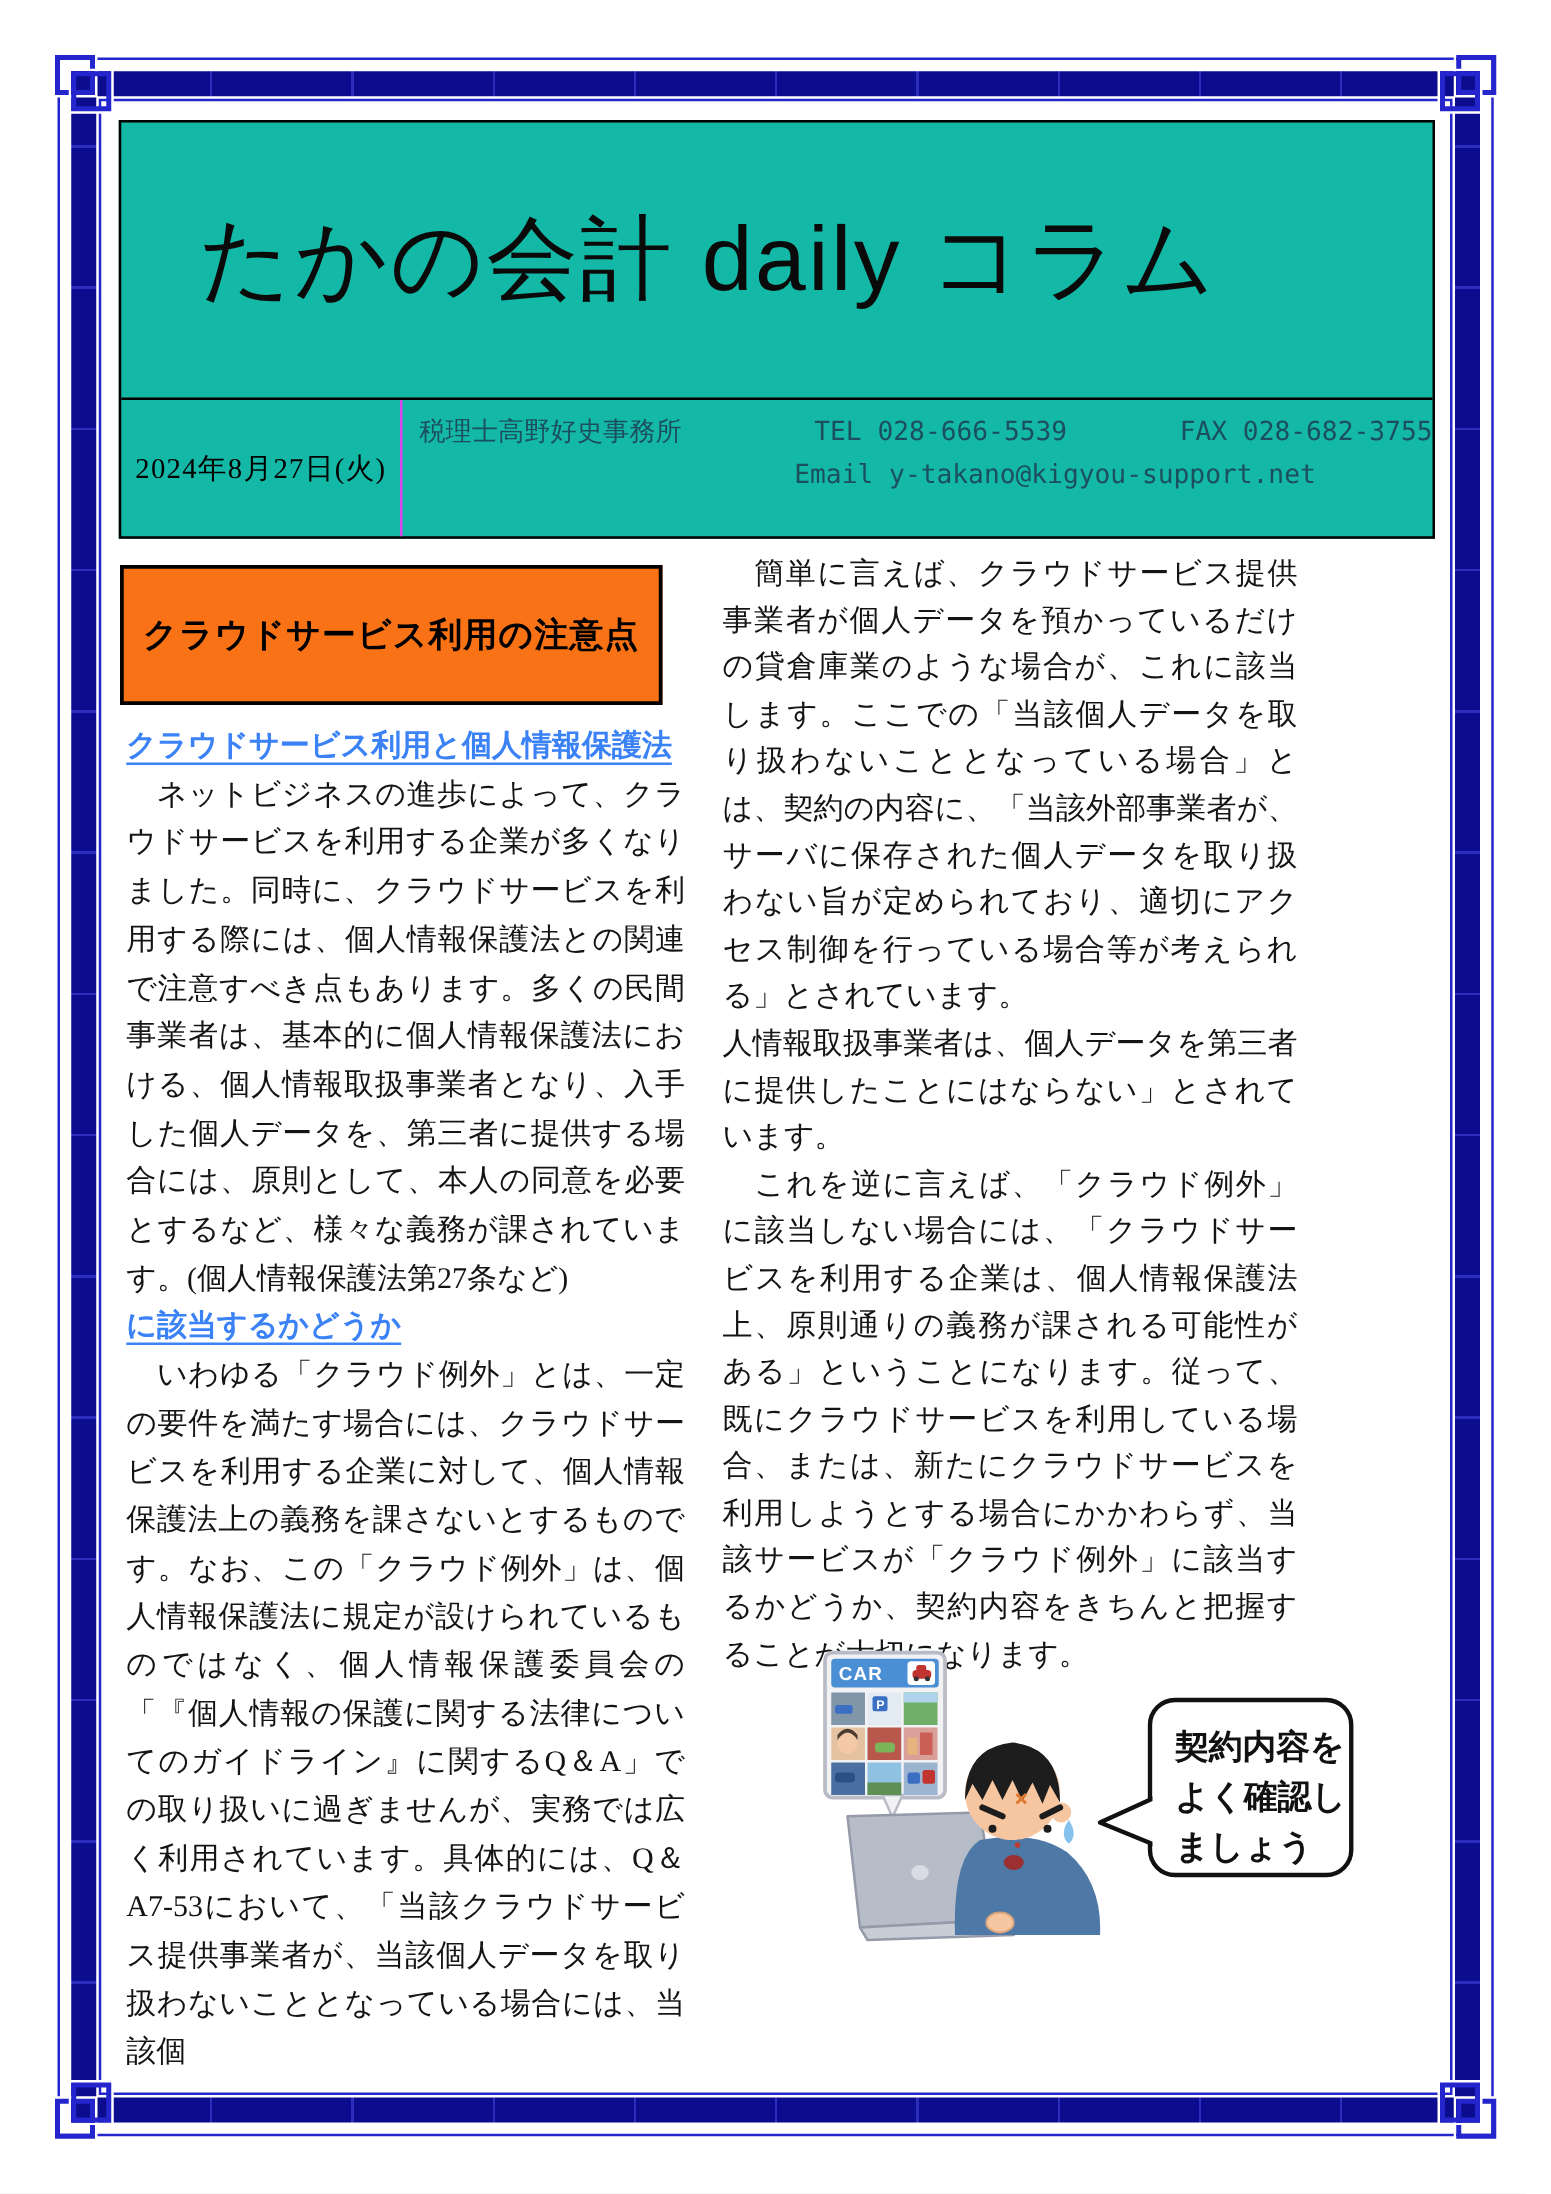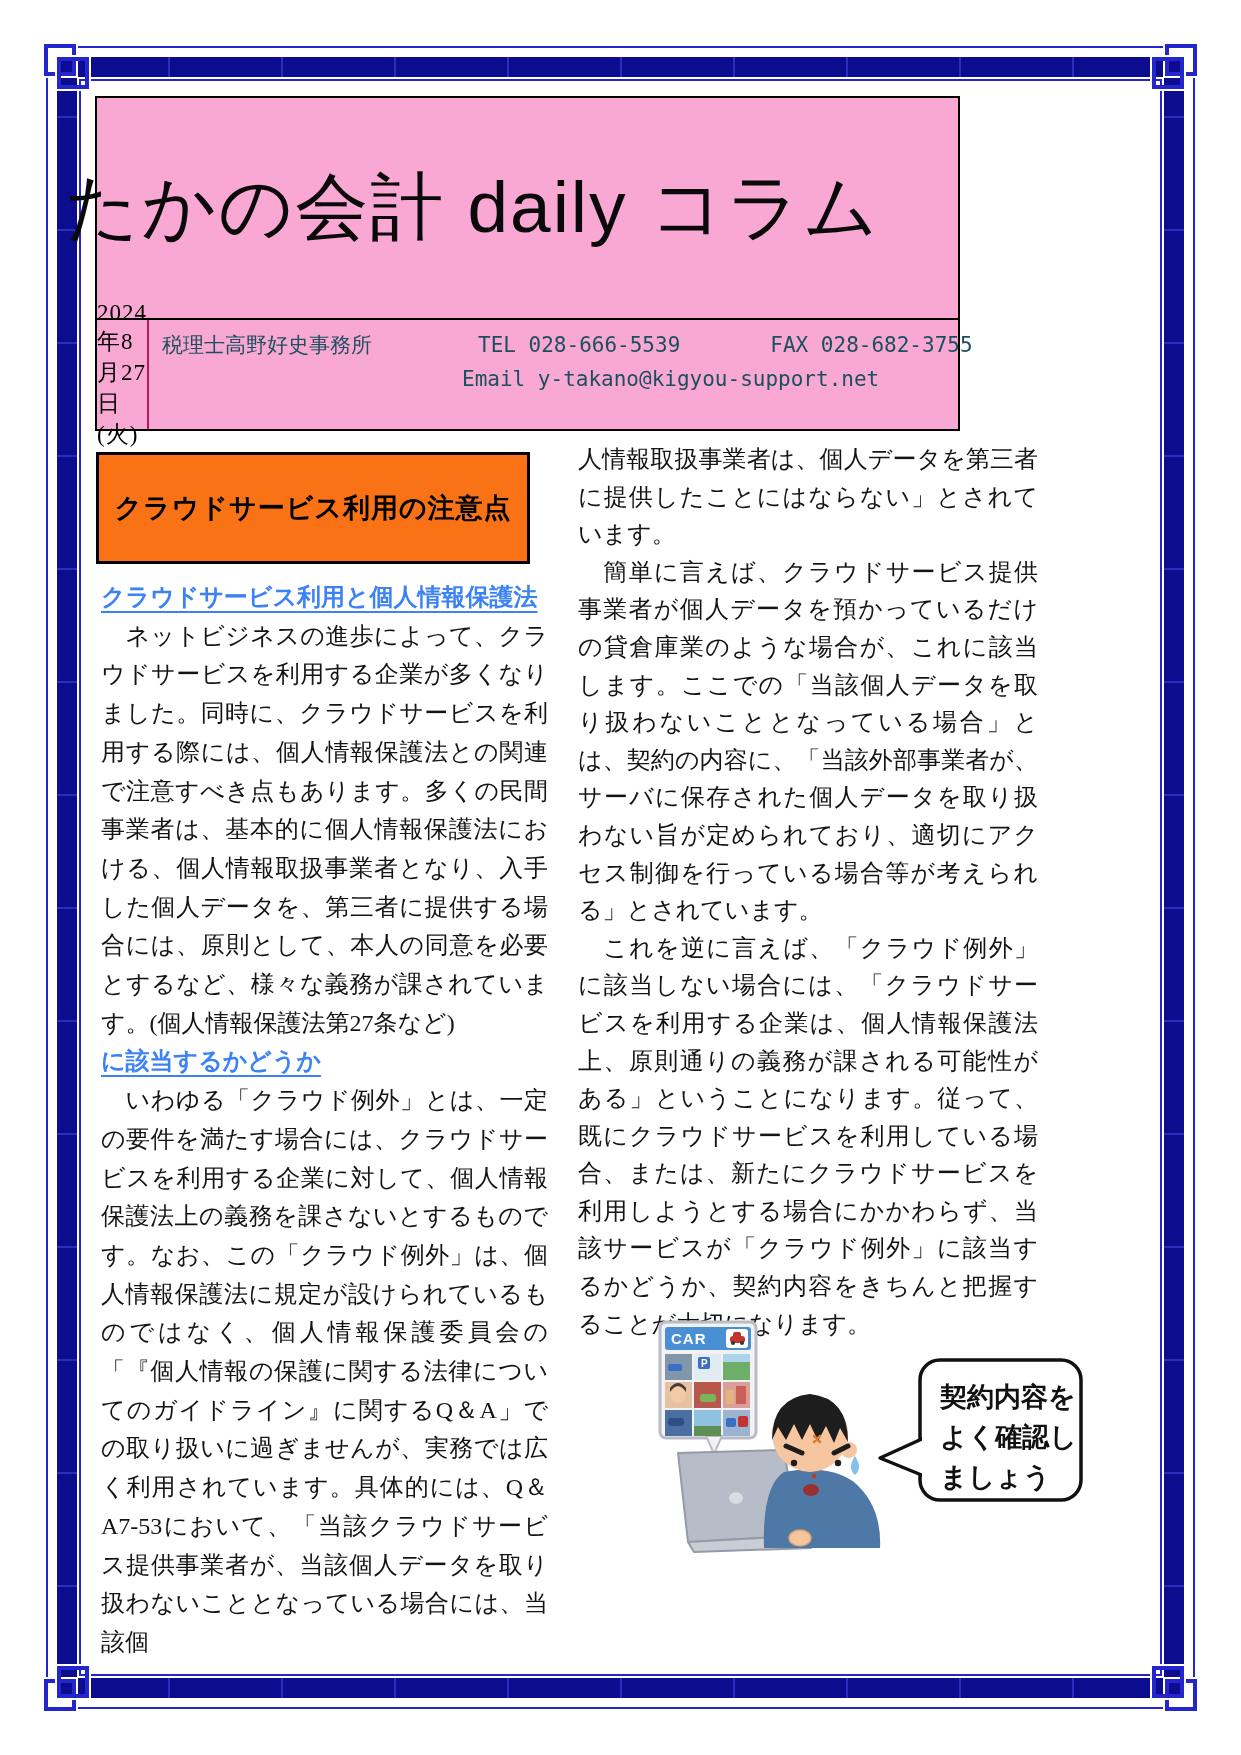--- a/index.html
+++ b/index.html
@@ -15,29 +15,29 @@
   .band.top,.band.bottom{left:57px;right:57px;height:20px;
         background:repeating-linear-gradient(90deg,#0c0c8e 0 111px,#2d2dbd 111px 113px);}
   .band.top{top:57px;}  .band.bottom{bottom:57px;}
   .band.left,.band.right{top:57px;bottom:57px;width:20px;
         background:repeating-linear-gradient(0deg,#0c0c8e 0 111px,#2d2dbd 111px 113px);}
   .band.left{left:57px;} .band.right{right:57px;}
   .corner{position:absolute;width:24px;height:24px;border:4px solid #2525cd;
         box-shadow:0 0 0 2px #ffffff;pointer-events:none;background:transparent;}
 
   
-  .masthead{position:absolute;left:95px;top:96px;width:865px;height:335px;
-        background:#f9a8d4;border:2px solid #000;box-sizing:border-box;}
+  .masthead{position:absolute;left:95px;top:96px;width:1053px;height:335px;
+        background:#14b8a6;border:2px solid #000;box-sizing:border-box;}
   .banner-row{position:absolute;left:0;top:0;right:0;height:220px;border-bottom:2px solid #000;
         display:flex;align-items:center;justify-content:center;}
   .banner-title{font-family:"Liberation Sans","DejaVu Sans",sans-serif;font-size:73px;
         font-weight:500;letter-spacing:2px;color:#0a0a0a;transform:translateX(-55px);white-space:nowrap;}
   .info-row{position:absolute;left:0;top:222px;right:0;bottom:0;display:flex;}
-  .date-cell{width:328px;border-right:2px solid #be185d;display:flex;align-items:center;
-        box-sizing:border-box;}
+  .date-cell{width:328px;border-right:2px solid #d946ef;display:flex;align-items:center;
+        justify-content:center;box-sizing:border-box;}
   .date-text{font-size:23px;color:#000;letter-spacing:1px;}
   .contact-cell{flex:1;padding:8px 0 0 13px;box-sizing:border-box;
         font-family:"DejaVu Sans Mono","DejaVu Sans",monospace;color:#1c4f5e;font-size:21px;}
   .contact-line{height:34px;line-height:34px;white-space:nowrap;}
   .contact-line2{display:flex;gap:48px;}
   .office{width:268px;}
   .tel{margin-right:42px;}
   .email-line{padding-left:300px;}
 
   
@@ -107,22 +107,22 @@
   </div>
 
   <div class="col col-left">
     <div class="sec-heading">クラウドサービス利用と個人情報保護法</div>
     <p class="para">　ネットビジネスの進歩によって、クラウドサービスを利用する企業が多くなりました。同時に、クラウドサービスを利用する際には、個人情報保護法との関連で注意すべき点もあります。多くの民間事業者は、基本的に個人情報保護法における、個人情報取扱事業者となり、入手した個人データを、第三者に提供する場合には、原則として、本人の同意を必要とするなど、様々な義務が課されています。(個人情報保護法第27条など)</p>
     <div class="sec-heading">に該当するかどうか</div>
     <p class="para">　いわゆる「クラウド例外」とは、一定の要件を満たす場合には、クラウドサービスを利用する企業に対して、個人情報保護法上の義務を課さないとするものです。なお、この「クラウド例外」は、個人情報保護法に規定が設けられているものではなく、個人情報保護委員会の「『個人情報の保護に関する法律についてのガイドライン』に関するQ＆A」での取り扱いに過ぎませんが、実務では広く利用されています。具体的には、Q＆A7-53において、「当該クラウドサービス提供事業者が、当該個人データを取り扱わないこととなっている場合には、当該個</p>
   </div>
 
   <div class="col col-right">
+    <p class="para">　簡単に言えば、クラウドサービス提供事業者が個人データを預かっているだけの貸倉庫業のような場合が、これに該当します。ここでの「当該個人データを取り扱わないこととなっている場合」とは、契約の内容に、「当該外部事業者が、サーバに保存された個人データを取り扱わない旨が定められており、適切にアクセス制御を行っている場合等が考えられる」とされています。</p>
     <p class="para">人情報取扱事業者は、個人データを第三者に提供したことにはならない」とされています。</p>
-    <p class="para">　簡単に言えば、クラウドサービス提供事業者が個人データを預かっているだけの貸倉庫業のような場合が、これに該当します。ここでの「当該個人データを取り扱わないこととなっている場合」とは、契約の内容に、「当該外部事業者が、サーバに保存された個人データを取り扱わない旨が定められており、適切にアクセス制御を行っている場合等が考えられる」とされています。</p>
     <p class="para">　これを逆に言えば、「クラウド例外」に該当しない場合には、「クラウドサービスを利用する企業は、個人情報保護法上、原則通りの義務が課される可能性がある」ということになります。従って、既にクラウドサービスを利用している場合、または、新たにクラウドサービスを利用しようとする場合にかかわらず、当該サービスが「クラウド例外」に該当するかどうか、契約内容をきちんと把握することが大切になります。</p>
   </div>
 
   <div class="illustration">
     <svg width="450" height="260" viewBox="0 0 450 260" xmlns="http://www.w3.org/2000/svg">
 
       <g>
         <rect x="12" y="12" width="96" height="116" rx="6" fill="#f2f2f4" stroke="#b9bcc6" stroke-width="3"></rect>
         <polygon points="58,126 66,144 74,126" fill="#f2f2f4" stroke="#b9bcc6" stroke-width="2"></polygon>
         <rect x="17" y="17" width="86" height="23" rx="3" fill="#4a8fd4"></rect>

